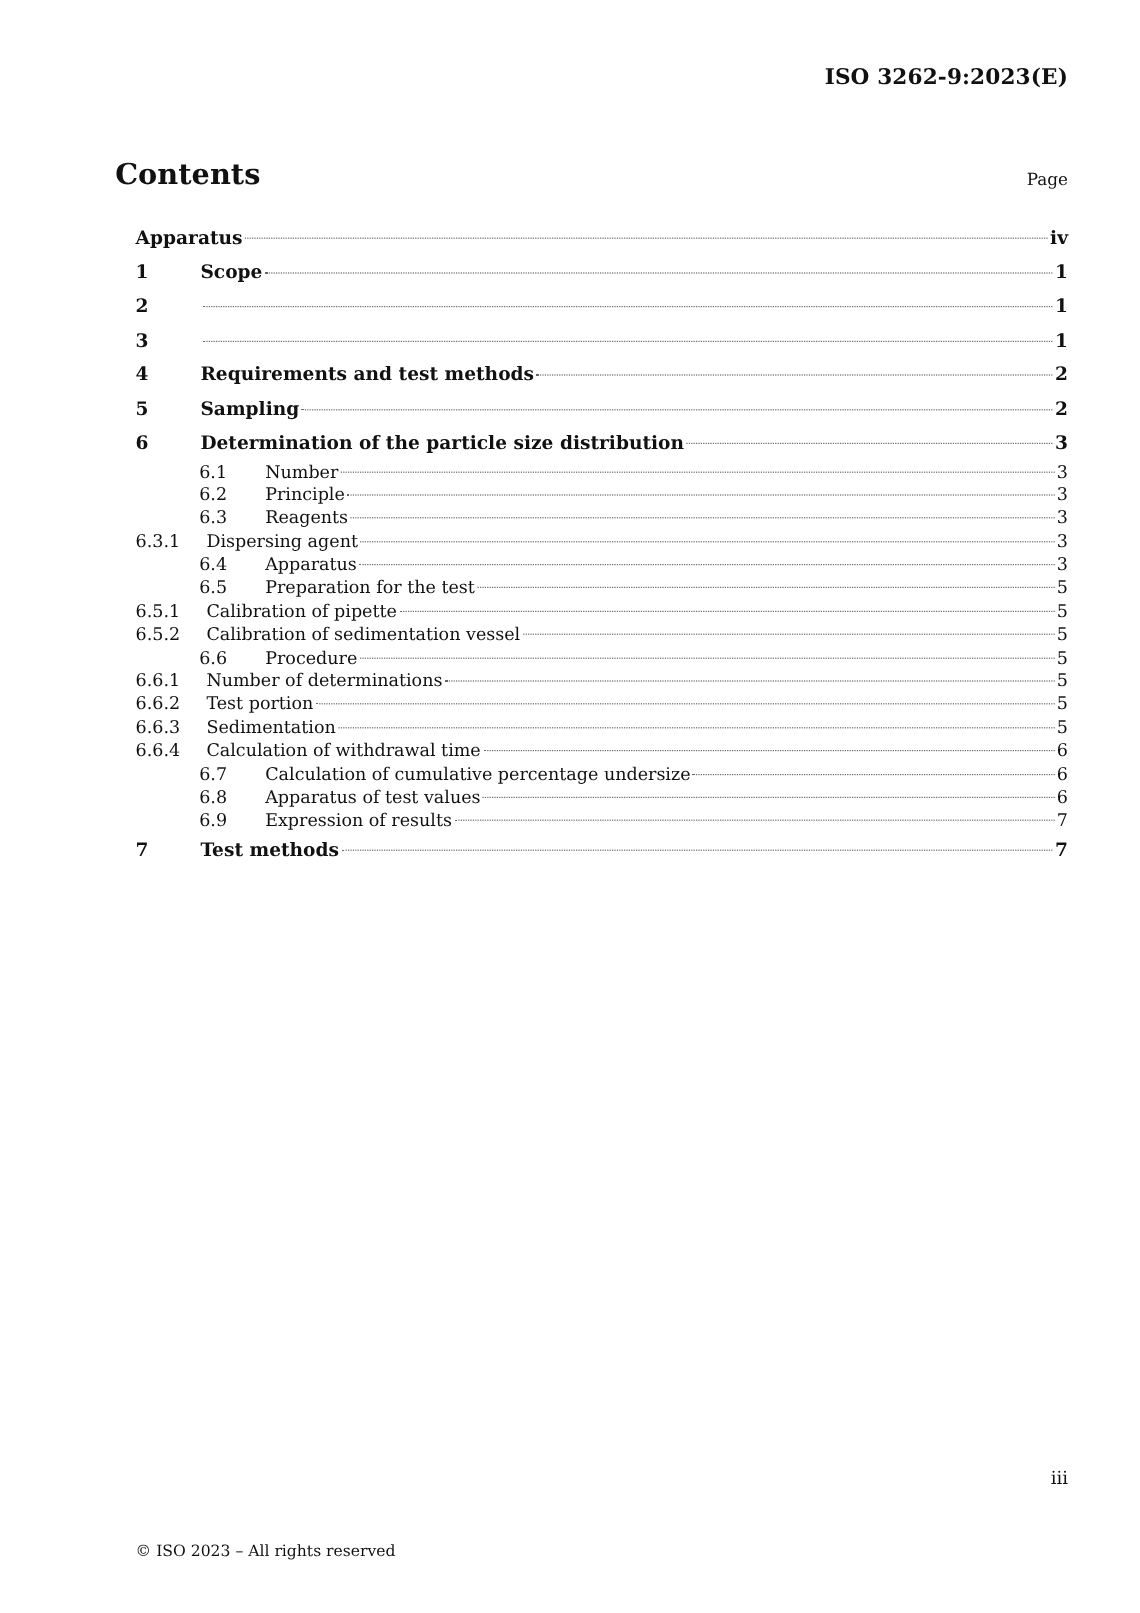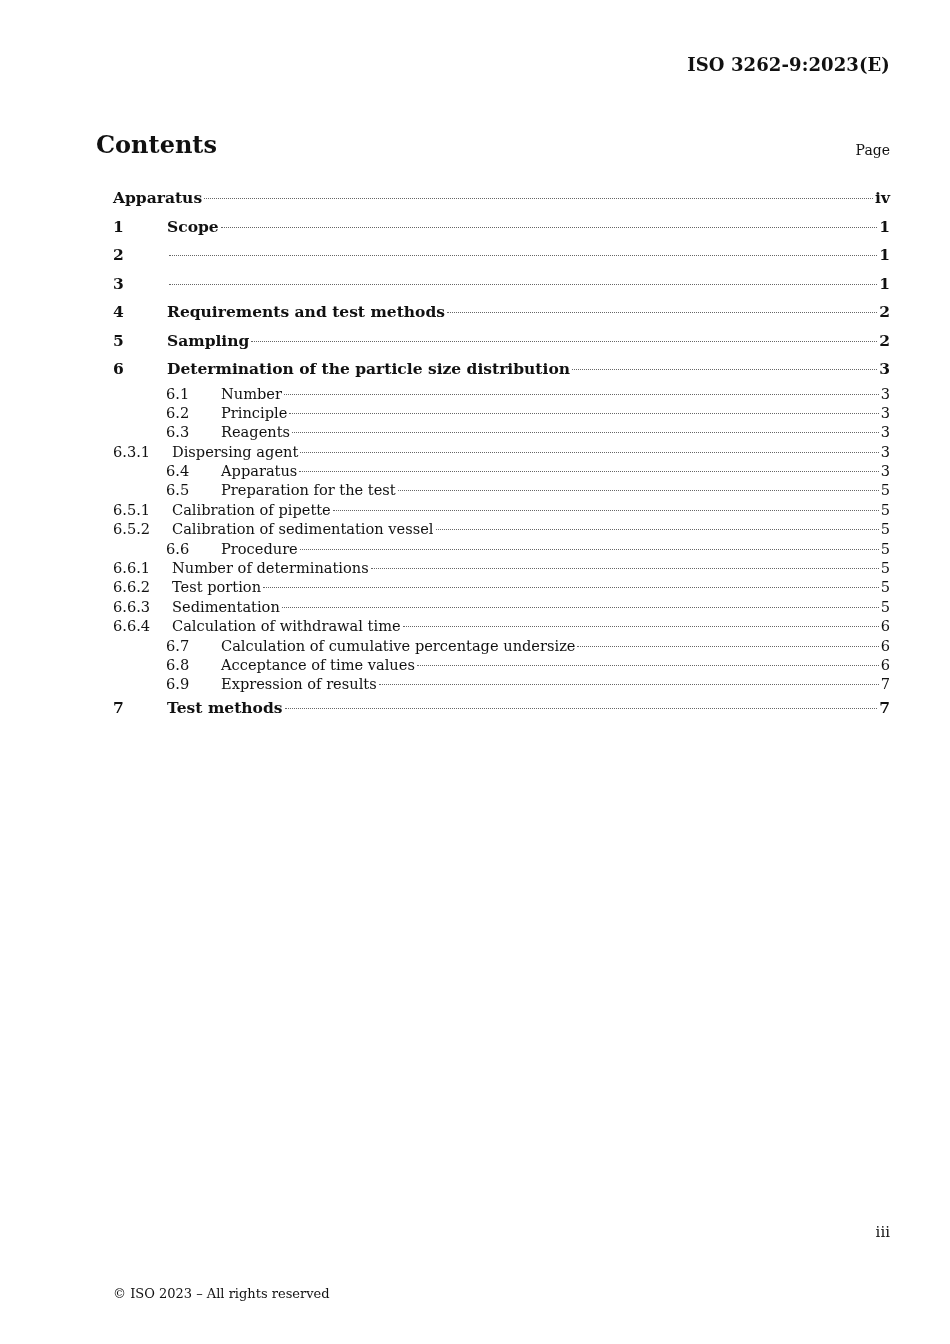--- a/index.html
+++ b/index.html
@@ -223,21 +223,21 @@
       <span class="pg">6</span>
     </div>
     <div class="toc-row lvl1">
       <span class="num">6.7</span>
       <span class="title">Calculation of cumulative percentage undersize</span>
       <span class="leader"></span>
       <span class="pg">6</span>
     </div>
     <div class="toc-row lvl1">
       <span class="num">6.8</span>
-      <span class="title">Acceptance of time values</span>
+      <span class="title">Apparatus of test values</span>
       <span class="leader"></span>
       <span class="pg">6</span>
     </div>
     <div class="toc-row lvl1">
       <span class="num">6.9</span>
       <span class="title">Expression of results</span>
       <span class="leader"></span>
       <span class="pg">7</span>
     </div>
     <div class="toc-row lvl0">

